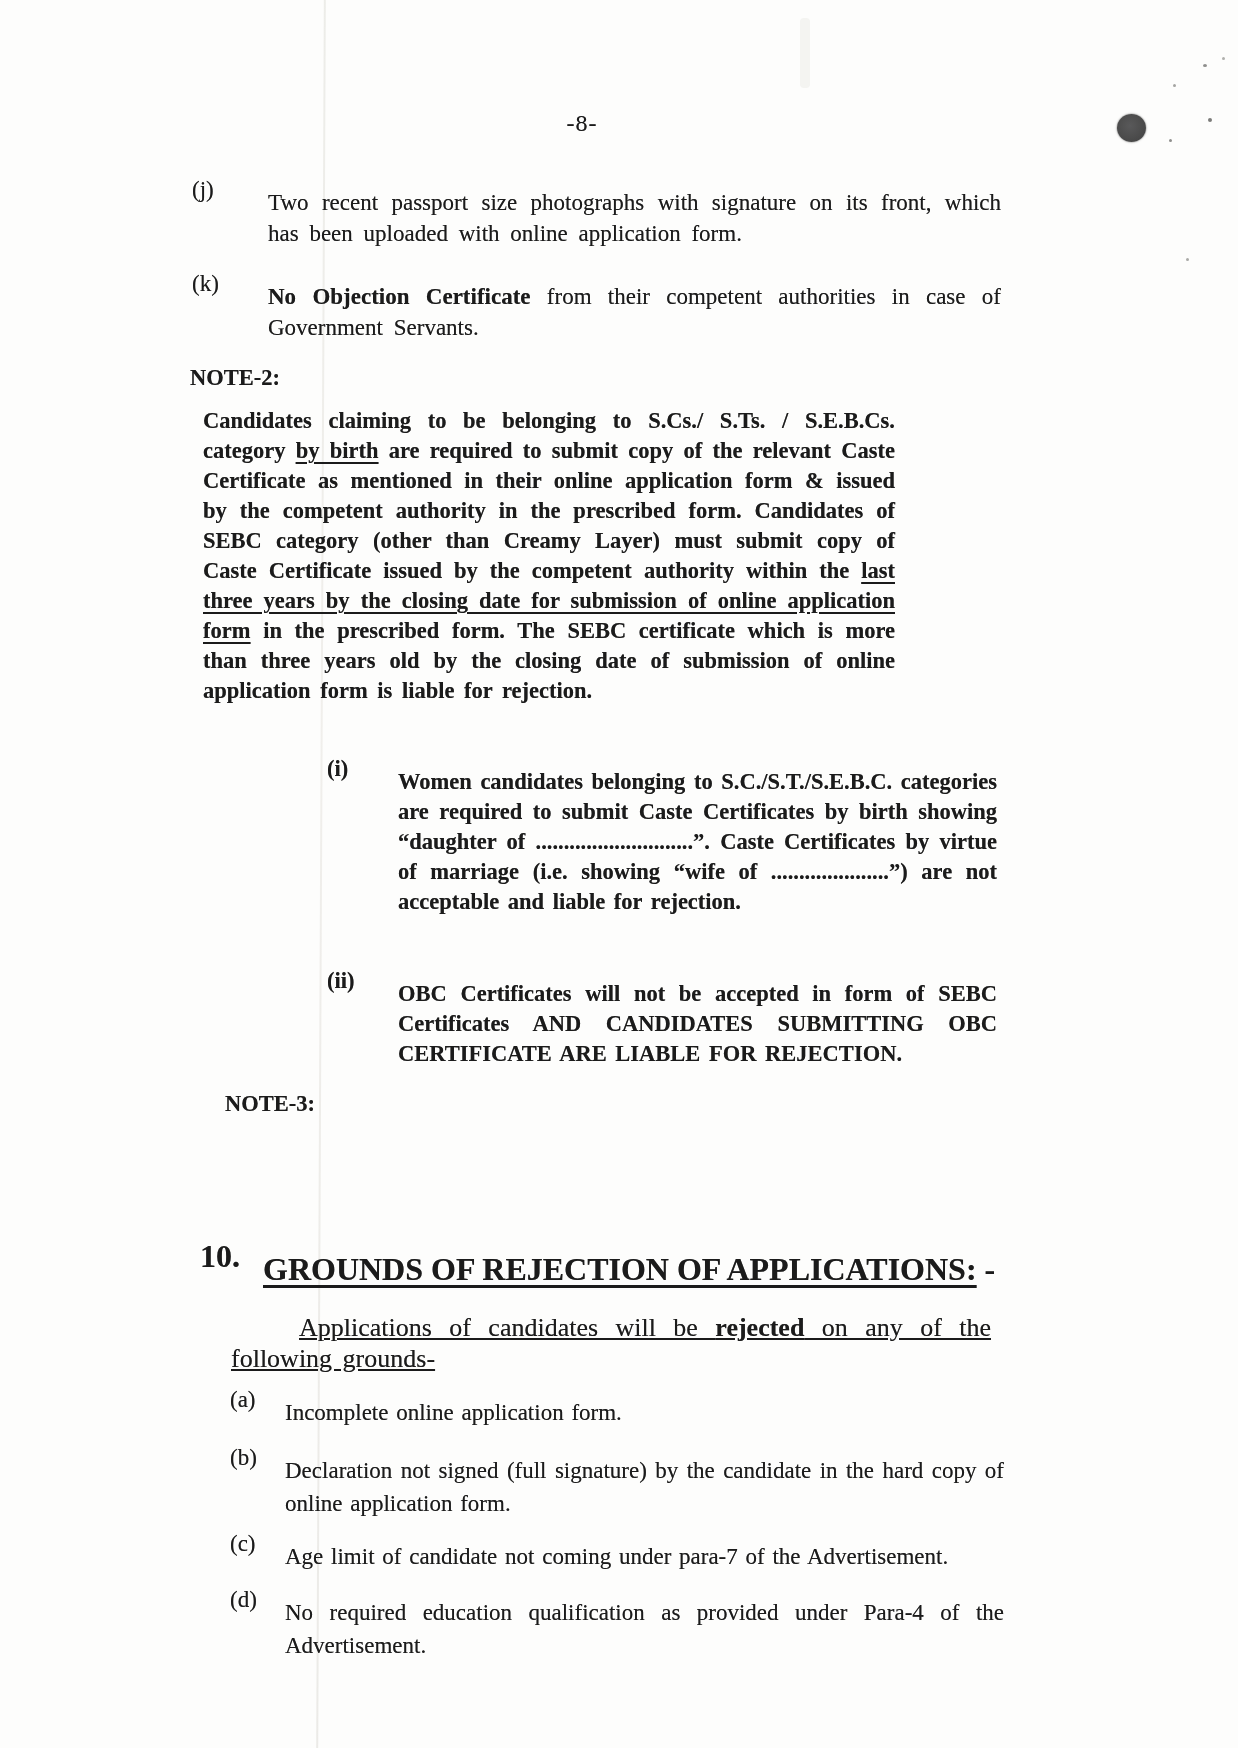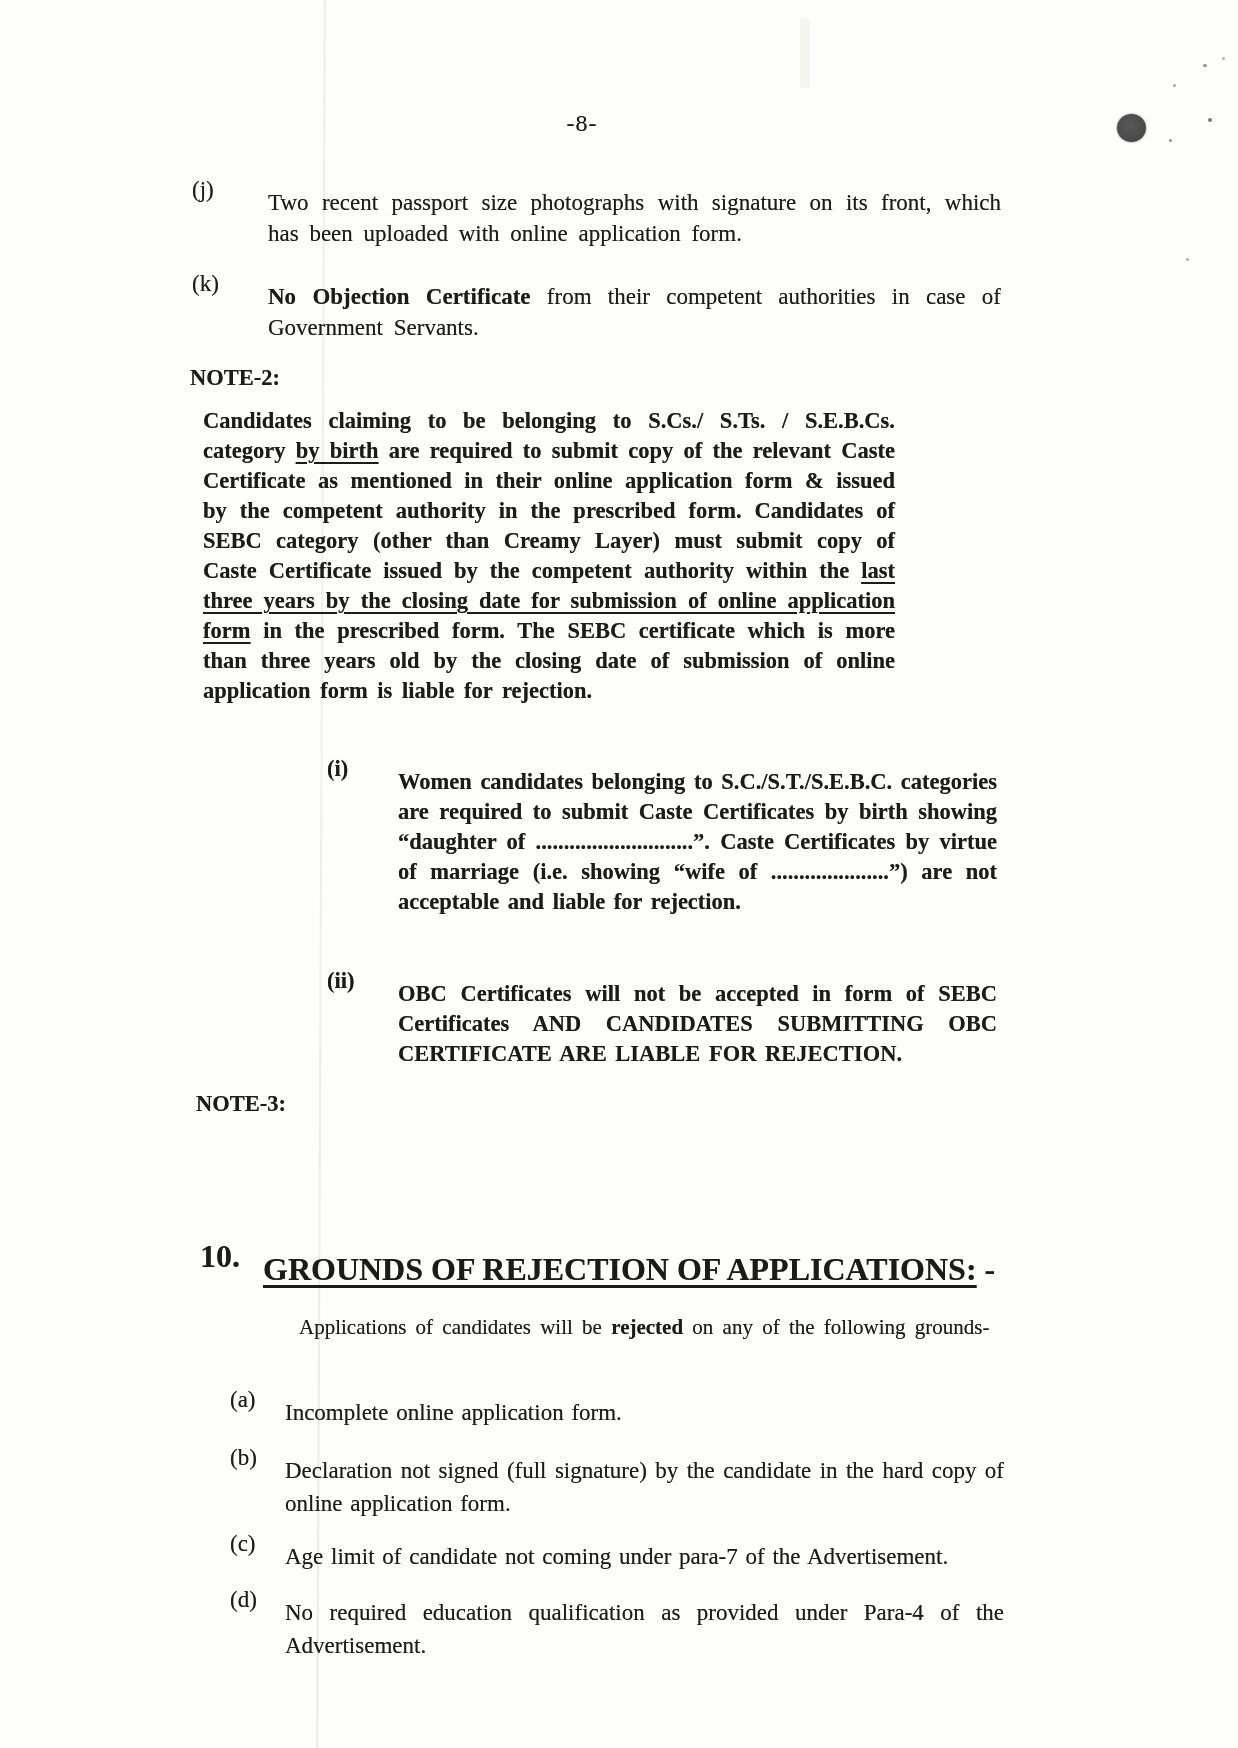--- a/index.html
+++ b/index.html
@@ -54,40 +54,40 @@
   .row-jk p { width:759px; word-spacing:5px; }
   .b-j { top:174px; }
   .b-k { top:268px; }
 
   
   .note { font-weight:700; font-size:22.5px; line-height:30px; }
   .b-note2 { top:363px; left:190px; width:822px;flex-direction:column; }
   .b-note2 .marker { width:130px; }
   .b-note2 p { width:692px; word-spacing:4px; }
   .b-note3 { top:1088px; left:196px; width:816px; line-height:31px; }
-  .b-note3 .marker { width:119px; }
+  .b-note3 .marker { width:119px;text-align:right; }
   .b-note3 p { width:697px; word-spacing:3px; }
 
   
   .sub { left:327px; width:683px; font-weight:700; font-size:22.5px; line-height:30px; }
   .sub .marker { width:58px; }
   .sub p { width:625px; word-spacing:3px; }
   .b-sub1 { top:754px; }
   .b-sub2 { top:966px; }
 
   
   .b-sec10 { top:1238px; left:200px; font-size:32px; font-weight:700; }
   .b-sec10 .marker { width:50px; }
   .b-sec10 .sec-title {
     text-decoration:underline; text-decoration-thickness:2.5px; text-underline-offset:5px;text-align:center;
   }
 
   
   .b-intro { top:1299px; left:218px; width:786px; display:block;
-             font-size:21px; line-height:31px; }
+             font-size:26px; line-height:31px;text-decoration:underline; }
   .b-intro p { text-indent:68px; word-spacing:4px; }
 
   
   .ground { left:230px; width:787px; font-size:23px; line-height:33px; }
   .ground .marker { width:42px; }
   .ground p { width:745px; word-spacing:2px; }
   .b-ga { top:1383px; }
   .b-gb { top:1441px; }
   .b-gc { top:1527px; }
   .b-gd { top:1583px; }

